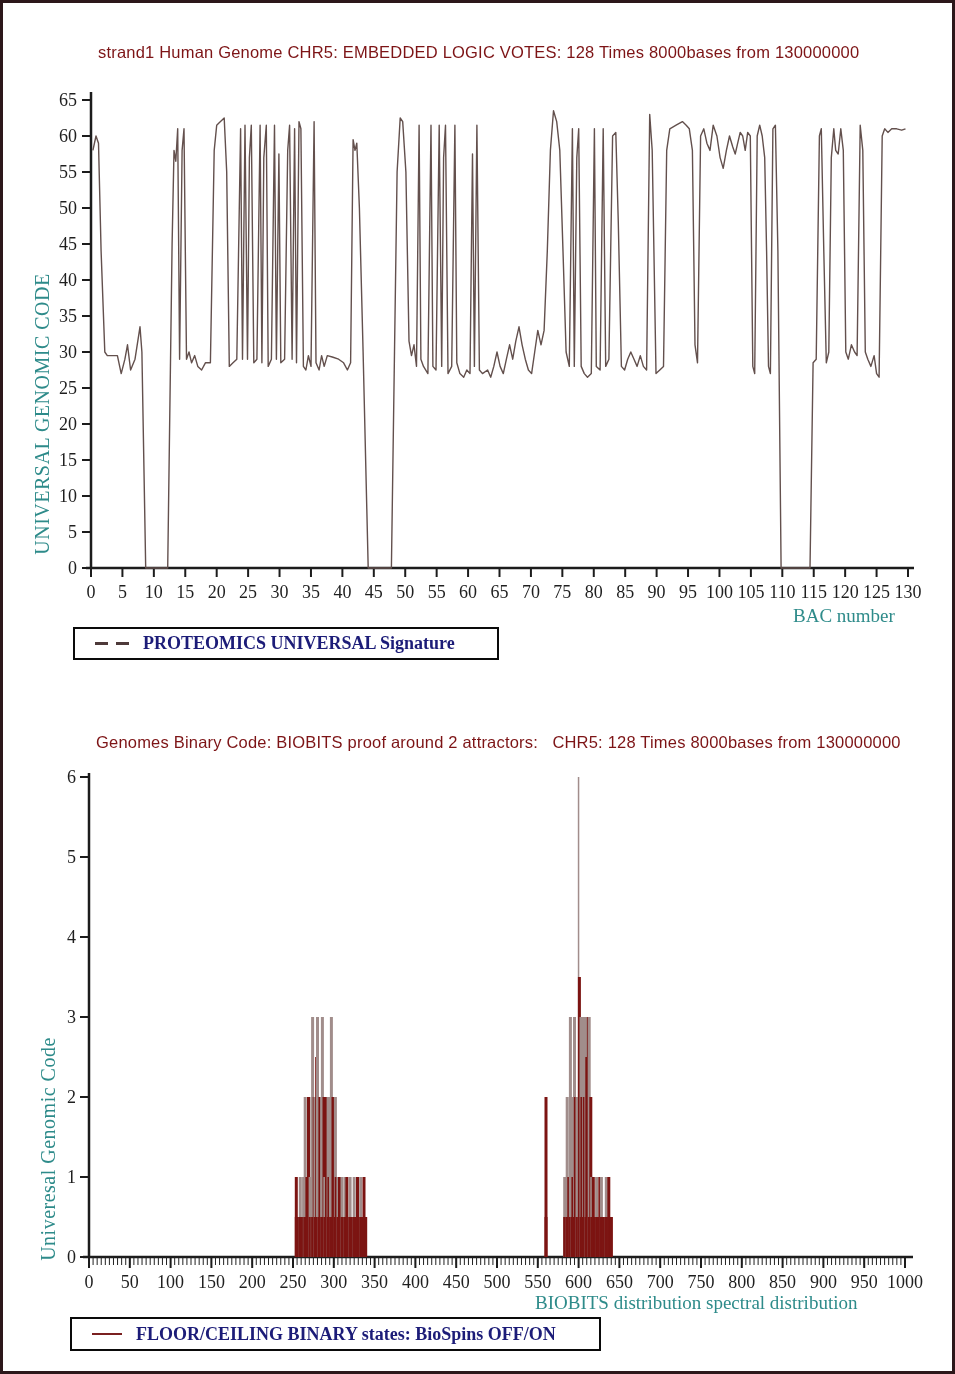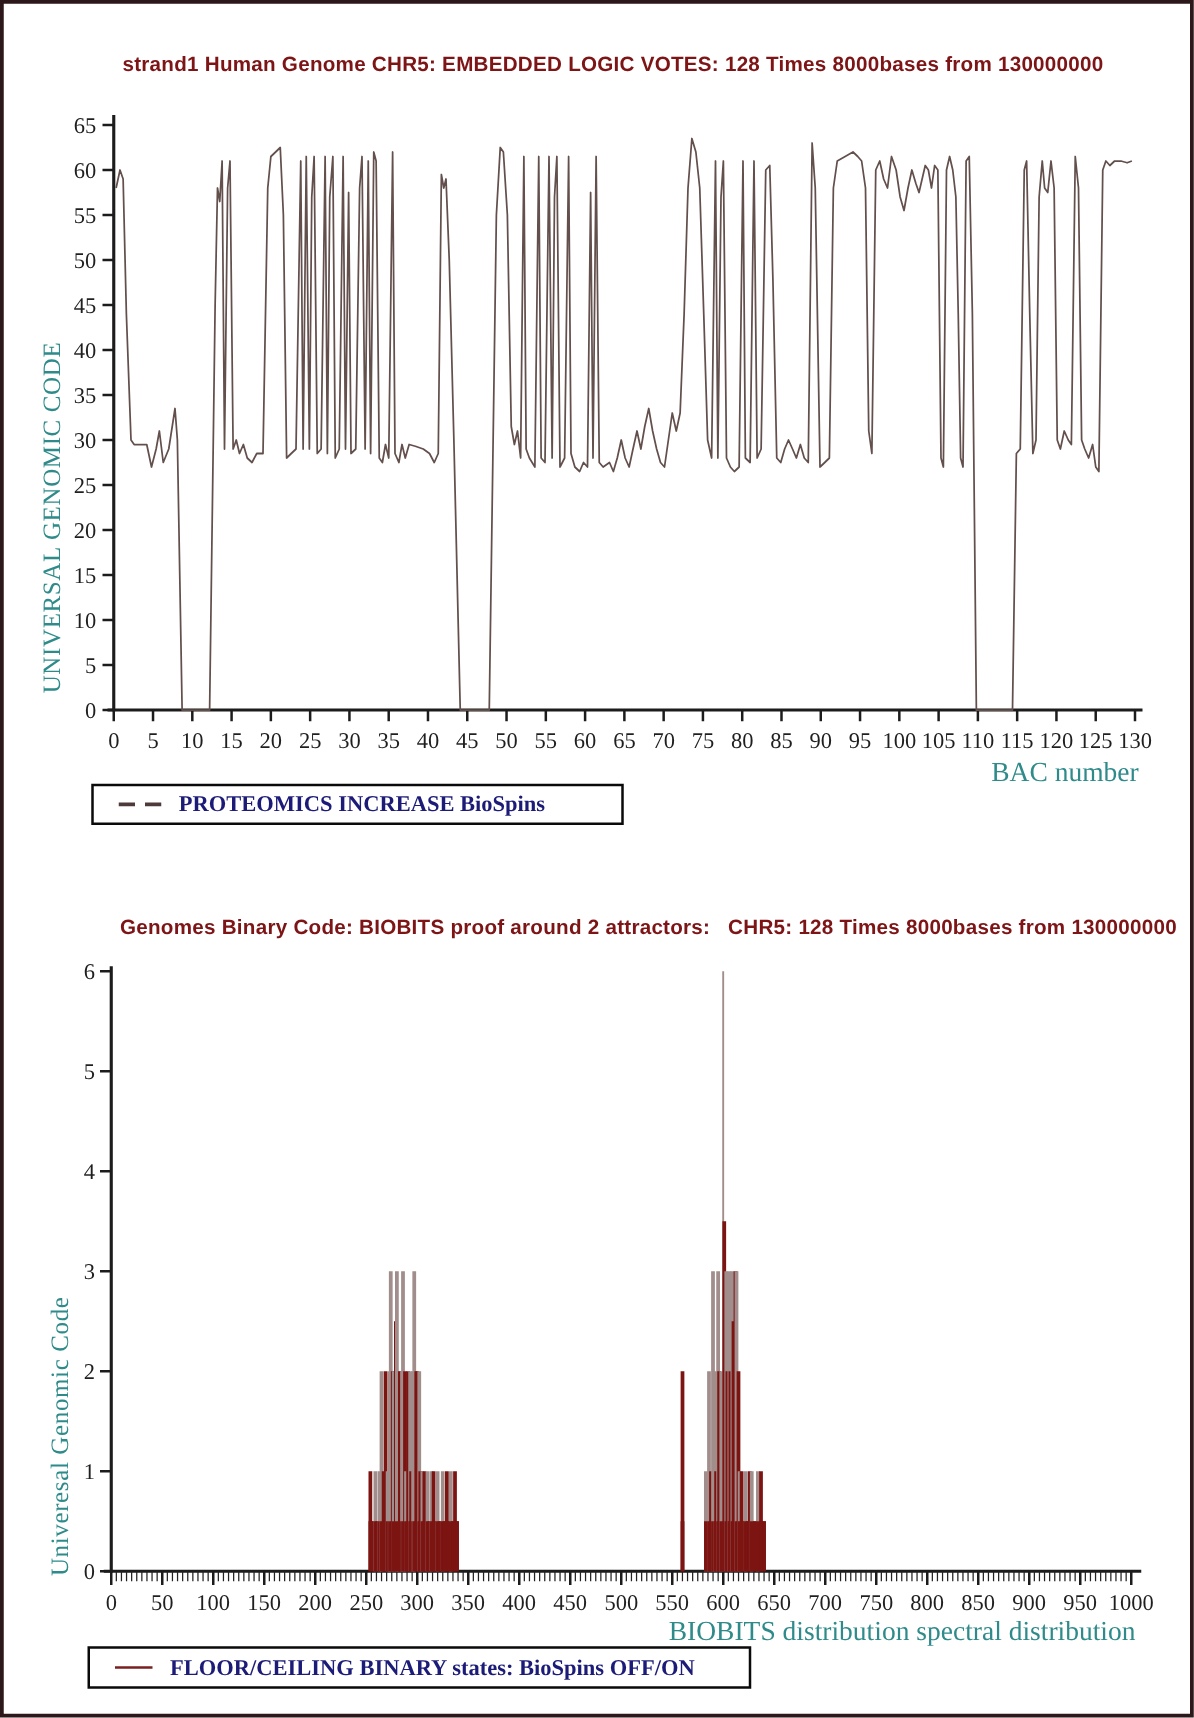--- a/index.html
+++ b/index.html
@@ -1,26 +1,26 @@
 <!DOCTYPE html>
 <html><head>
 <meta charset="utf-8">
 <style>
   html,body{margin:0;padding:0;}
   body{width:955px;height:1374px;position:relative;background:#fff;
        font-family:"Liberation Serif",serif;overflow:hidden;}
   .frame{position:absolute;left:0;top:0;right:0;bottom:0;
          border:3px solid #2c171a;overflow:hidden;background:#fff;}
   .chart-title{position:absolute;white-space:nowrap;
-          font-family:"Liberation Sans",sans-serif;font-weight:bold;
+          font-family:"Liberation Sans",sans-serif;font-weight:normal;
           font-size:16.5px;color:#7d1416;letter-spacing:.2px;}
   .y-title{position:absolute;width:330px;height:26px;text-align:center;
           transform:rotate(-90deg);color:#2e8b8a;font-size:20px;
           font-family:"Liberation Serif",serif;letter-spacing:.5px;}
-  .x-title{position:absolute;color:#2e8b8a;font-size:22px;
+  .x-title{position:absolute;color:#2e8b8a;font-size:19px;
           font-family:"Liberation Serif",serif;}
   .legend{position:absolute;border:2px solid #0a0a0a;background:#fff;
           display:flex;align-items:center;box-sizing:border-box;
           padding-left:20px;}
   .legend-label{font-family:"Liberation Serif",serif;font-weight:bold;
           font-size:18px;color:#1c1c78;white-space:nowrap;}
   .dash{width:13px;height:2.5px;background:#4e3a3a;display:inline-block;}
   .dashes{display:flex;gap:8px;margin-right:14px;align-items:center;}
   .solidline{width:30px;height:2.5px;background:#7a2020;margin-right:14px;}
   svg{position:absolute;left:0;overflow:visible;}
@@ -122,21 +122,21 @@
 
   <div class="y-title" style="left:-124px;top:398px;">UNIVERSAL GENOMIC CODE</div>
 
   <div class="x-title" style="left:790px;top:602px;">BAC number</div>
 
   <div class="legend" style="left:70px;top:624px;width:426px;height:33px;">
     <span class="dashes">
       <span class="dash"></span>
         <span class="dash"></span>
     </span>
-    <span class="legend-label">PROTEOMICS INCREASE BioSpins</span>
+    <span class="legend-label">PROTEOMICS UNIVERSAL Signature</span>
   </div>
 
   <div class="chart-title" style="left:93px;top:730px;">Genomes Binary Code: BIOBITS proof around 2 attractors:&nbsp;&nbsp;&nbsp;CHR5: 128 Times 8000bases from 130000000</div>
 
   <svg id="svg2" style="top:760px;" width="955" height="550">
       <line x1="80" y1="494" x2="910" y2="494" stroke="#1c1c1c" stroke-width="2.5"></line>
       <line x1="86" y1="10" x2="86" y2="495" stroke="#1c1c1c" stroke-width="2.5"></line>
       <line x1="86" y1="494" x2="86" y2="502" stroke="#222" stroke-width="1"></line>
       <line x1="90.08" y1="494" x2="90.08" y2="502" stroke="#222" stroke-width="1"></line>
       <line x1="94.16" y1="494" x2="94.16" y2="502" stroke="#222" stroke-width="1"></line>

